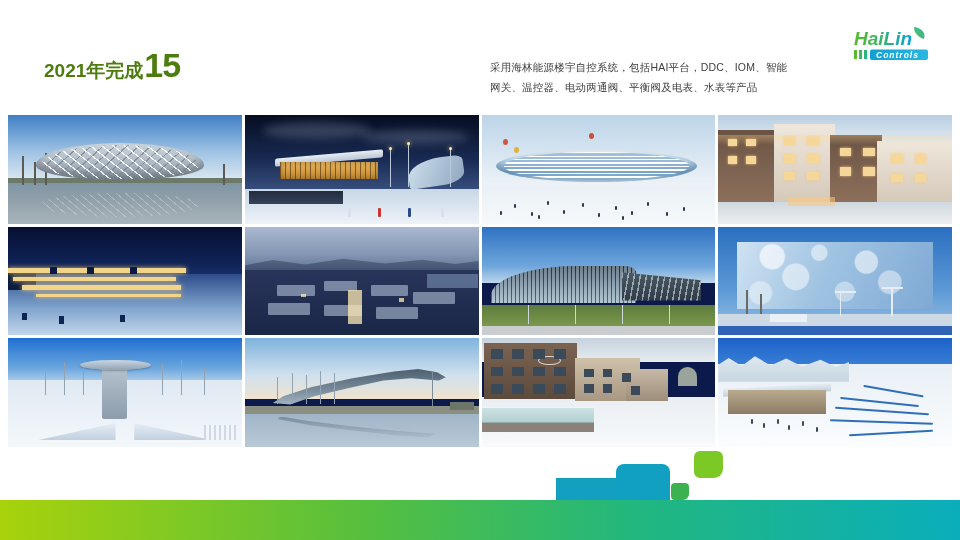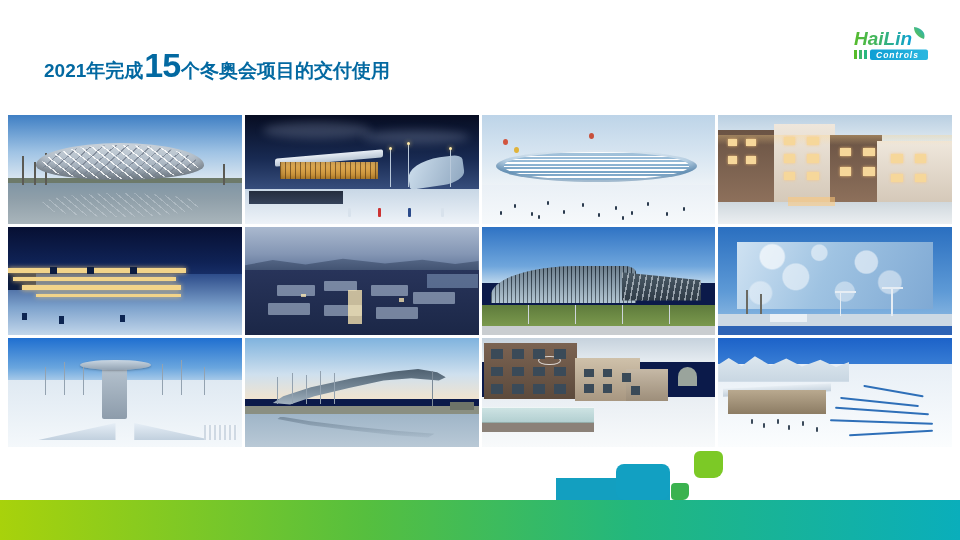--- a/index.html
+++ b/index.html
@@ -8,21 +8,21 @@
     font-family:"Liberation Sans","DejaVu Sans",sans-serif;
     position:relative;
   }
   .slide{position:absolute;inset:0;background:#fff;}
 
   
   .header{position:absolute;left:0;top:0;width:960px;height:112px;}
 
   .title{
     position:absolute;left:44px;top:48px;
-    color:#0369a1;
+    color:#4d7c0f;
     font-weight:bold;
     font-size:20px;
     letter-spacing:0px;
     white-space:nowrap;
     line-height:1;
     display:flex;align-items:baseline;
   }
   .title .t-pre{font-size:19px;font-weight:bold;}
   .title .t-big{font-size:34px;font-weight:bold;letter-spacing:-1px;padding:0 1px;}
   .title .t-post{font-size:19px;font-weight:bold;}
@@ -242,23 +242,26 @@
 </head>
 <body>
 
 <div class="slide">
 
   <div class="header">
 
     <div class="title">
       <span class="t-pre">2021年完成</span>
       <span class="t-big">15</span>
-      <span class="t-post">个冬奥会项目的交付使用</span>
-    </div>
-
+    </div>
+
+    <div class="desc">
+      <div>采用海林能源楼宇自控系统，包括HAI平台，DDC、IOM、智能</div>
+      <div>网关、温控器、电动两通阀、平衡阀及电表、水表等产品</div>
+    </div>
 
     <div class="logo">
       <svg width="96" height="40" viewBox="0 0 96 40">
         <defs>
           <linearGradient id="gw" x1="0" y1="0" x2="1" y2="0">
             <stop offset="0%" stop-color="#57bb2b"></stop>
             <stop offset="45%" stop-color="#3db56a"></stop>
             <stop offset="100%" stop-color="#0a9fd8"></stop>
           </linearGradient>
           <linearGradient id="gl" x1="0" y1="1" x2="1" y2="0">

